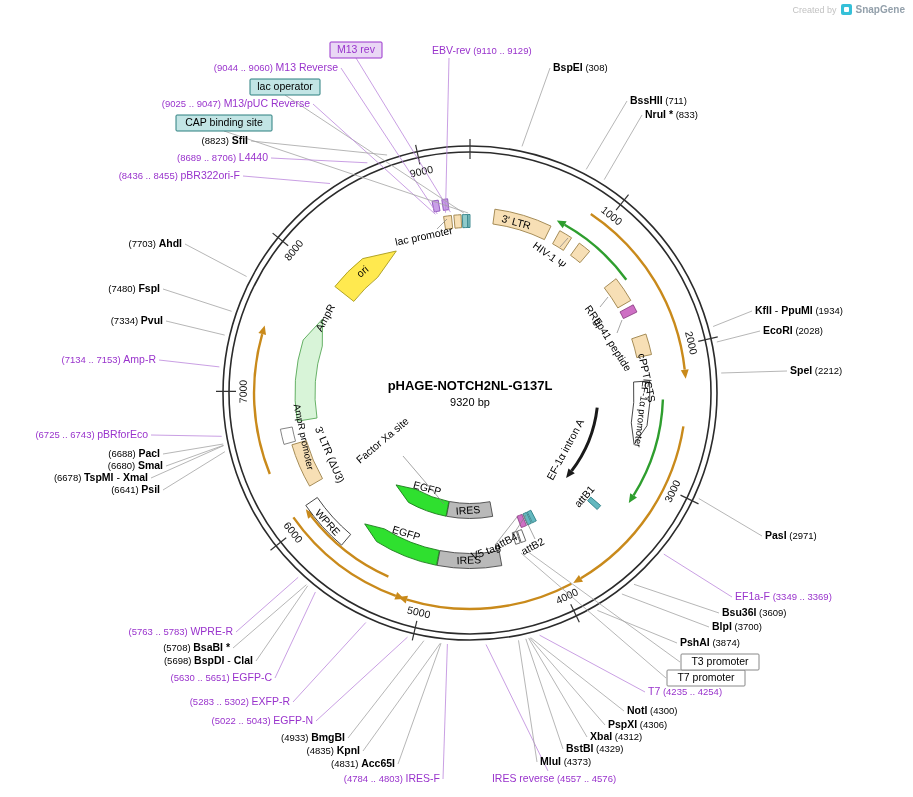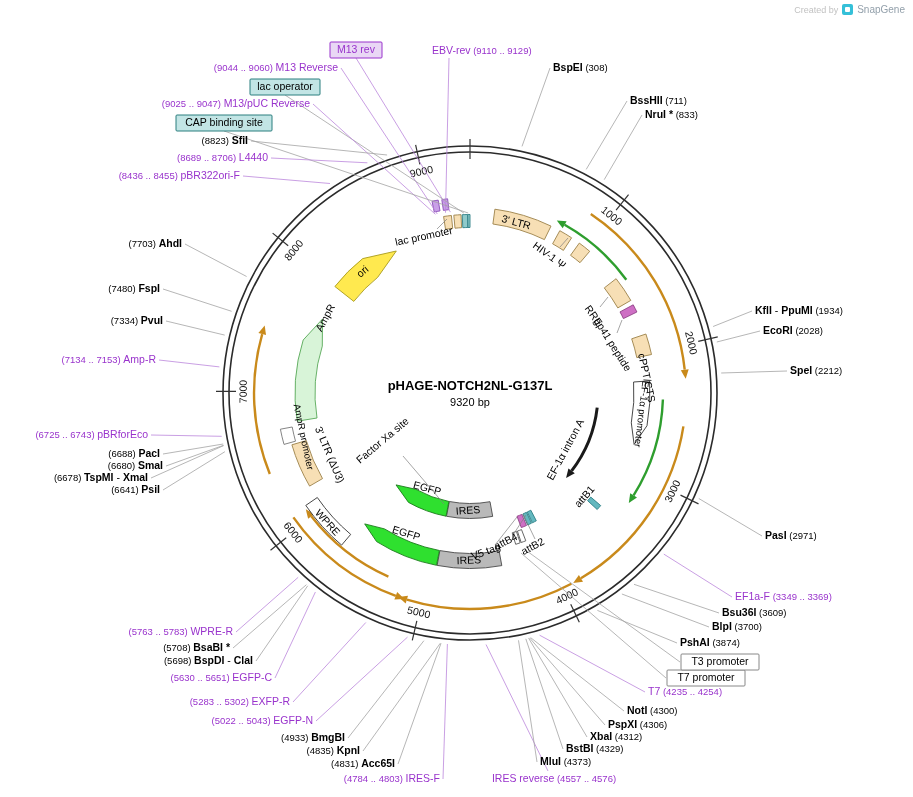--- a/index.html
+++ b/index.html
@@ -2,21 +2,21 @@
 <html><head>
 <meta charset="utf-8">
 <style>
   html,body{margin:0;padding:0;background:#fff;}
   .canvas{position:relative;width:913px;height:797px;background:#fff;overflow:hidden;
           font-family:"Liberation Sans",sans-serif;}
   .watermark{position:absolute;top:4px;right:8px;display:flex;align-items:center;gap:4px;z-index:5;text-align:center;}
   .wm-created{font-size:9px;color:#c2c2c2;}
   .sg-logo{display:inline-block;width:11px;height:11px;background:#35c0d8;border-radius:2px;position:relative;}
   .sg-logo::after{content:"";position:absolute;left:3px;top:3px;width:5px;height:5px;background:#fff;border-radius:1px;}
-  .sg-name{font-size:10px;font-weight:normal;color:#93a0ab;}
+  .sg-name{font-size:10px;font-weight:bold;color:#93a0ab;}
   svg{display:block;}
   svg text{font-family:"Liberation Sans",sans-serif;}
 </style>
 </head>
 <body>
 
 <div class="canvas">
   <div class="watermark">
     <span class="wm-created">Created by</span>
     <span class="sg-logo"></span>

